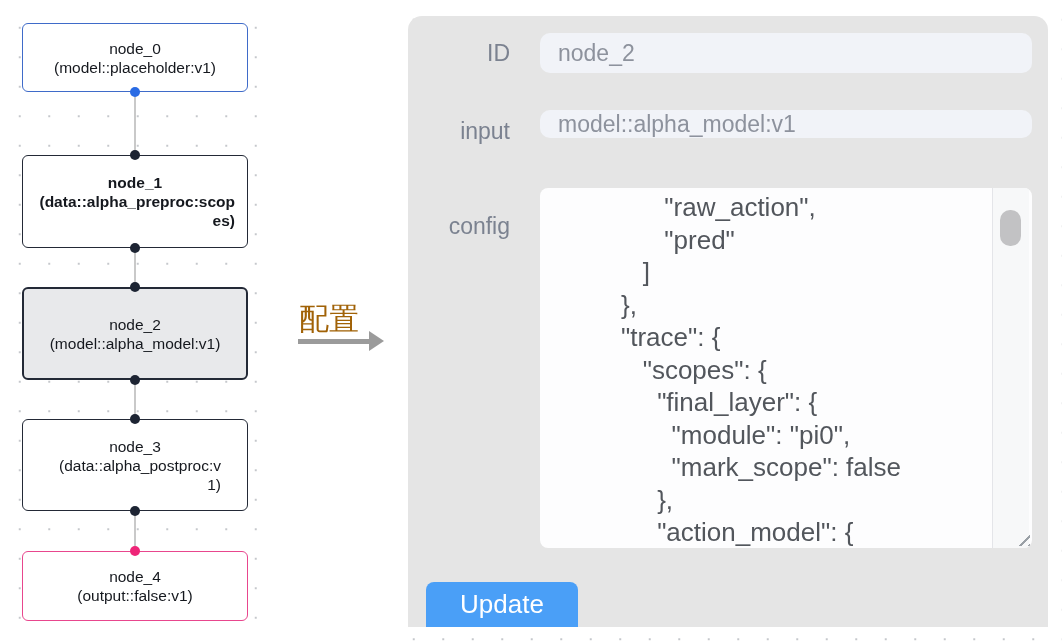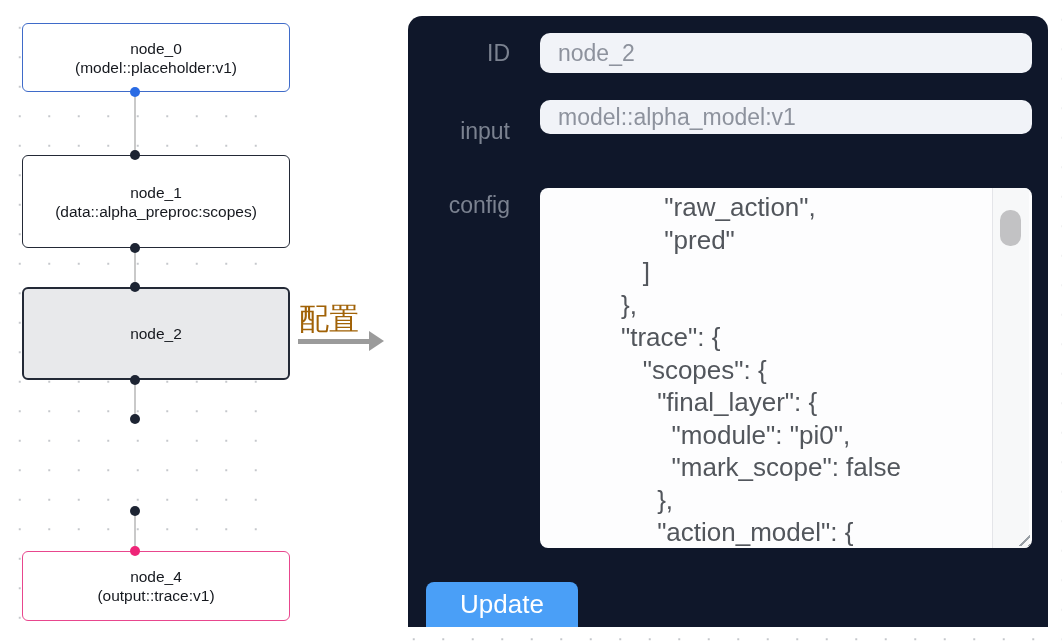--- a/index.html
+++ b/index.html
@@ -9,29 +9,29 @@
   }
   
   .dotgrid{position:absolute;top:0;height:643px;
     background-image:radial-gradient(circle,#c5c7cc 1.2px,rgba(0,0,0,0) 1.4px);
     background-size:29.5px 29.5px;}
   .dots-left{left:0;width:284px;background-position:5px 13px;}
   .dots-right{left:392px;width:670px;background-position:7px 5px;}
 
   
   .node{
-    position:absolute;left:22px;width:268px;box-sizing:border-box;
+    position:absolute;left:22px;width:226px;box-sizing:border-box;
     background:#ffffff;border:1.5px solid #232936;border-radius:6px;
     display:flex;flex-direction:column;align-items:center;justify-content:center;
-    text-align:left;color:#15181e;font-size:15.5px;line-height:19px;
+    text-align:right;color:#15181e;font-size:15.5px;line-height:19px;
   }
   .node .tname{display:block;}
   .node .ttype{display:block;word-break:break-all;}
   .n0{top:23px;height:69px;border-color:#3f6bc9;padding:0 10px;}
-  .n1{top:155px;height:93px;padding:0 26px;}
+  .n1{top:155px;height:93px;padding:0 12px;font-weight:bold;}
   .n2{top:287px;height:93px;background:#e8e9eb;border-width:2.5px;padding:0 24px;}
   .n3{top:419px;height:92px;padding:0 26px;}
   .n4{top:551px;height:70px;border-color:#e8468d;padding:0 10px;}
 
   .edge{position:absolute;left:134px;width:2px;background:#c9c9c9;}
   .e0{top:92px;height:63px;}
   .e1{top:248px;height:39px;}
   .e2{top:380px;height:39px;}
   .e3{top:511px;height:40px;}
   .port{position:absolute;width:10px;height:10px;border-radius:50%;background:#1d2433;left:130px;}
@@ -39,30 +39,30 @@
   .port.pink{background:#ee2578;}
 
   
   .transfer-label{position:absolute;left:299px;top:299px;font-size:30px;color:#a16207;}
   .arrow-shaft{position:absolute;left:298px;top:339px;width:72px;height:5px;background:#9b9b9b;}
   .arrow-head{position:absolute;left:369px;top:331px;width:0;height:0;
     border-left:15px solid #9b9b9b;border-top:10.5px solid transparent;border-bottom:10.5px solid transparent;}
 
   
   .panel{position:absolute;left:408px;top:16px;width:640px;height:611px;
-    background:#0f172a;border-radius:14px 14px 0 0;}
+    background:#e5e5e5;border-radius:14px 14px 0 0;}
   .flabel{position:absolute;left:20px;width:82px;text-align:right;color:#7b8290;font-size:23px;}
   .lab-id{top:17px;height:40px;line-height:40px;}
   .lab-type{top:94px;height:42px;line-height:42px;}
-  .lab-config{top:175px;height:28px;line-height:28px;}
+  .lab-config{top:196px;height:28px;line-height:28px;}
   .pinput{position:absolute;left:132px;width:492px;box-sizing:border-box;
     background:#f1f3f8;border:none;outline:none;border-radius:10px;
     color:#8d929d;font-size:23px;padding:0 0 0 18px;font-family:"Liberation Sans",sans-serif;}
   .in-id{top:17px;height:40px;}
-  .in-type{top:84px;height:34px;}
+  .in-type{top:94px;height:28px;}
   .configbox{position:absolute;left:132px;top:172px;width:492px;height:360px;
     background:#fdfdfe;border-radius:8px;overflow:hidden;}
   .configbox pre{margin:0;padding:3px 0 0 16px;font-family:"Liberation Sans",sans-serif;
     font-size:26px;line-height:32.5px;color:#52565c;white-space:pre;}
   .sb-track{position:absolute;right:3px;top:0;width:36px;height:360px;
     background:#f7f8f9;border-left:1px solid #e4e5e9;}
   .sb-thumb{position:absolute;left:7px;top:22px;width:21px;height:36px;border-radius:10px;background:#c2c2c4;}
   .resize-grip{position:absolute;right:2px;bottom:2px;width:17px;height:17px;
     background:repeating-linear-gradient(135deg,rgba(0,0,0,0) 0 4px,#9aa0a6 4px 6px);
     clip-path:polygon(100% 0,100% 100%,0 100%);}
@@ -86,24 +86,29 @@
   <div class="node n0">
     <span class="tname">node_0</span>
     <span class="ttype">(model::placeholder:v1)</span>
   </div>
   <div class="node n1">
     <span class="tname">node_1</span>
     <span class="ttype">(data::alpha_preproc:scopes)</span>
   </div>
   <div class="node n2">
     <span class="tname">node_2</span>
+    <span class="ttype">(model::alpha_model:v1)</span>
+  </div>
+  <div class="node n3">
+    <span class="tname">node_3</span>
+    <span class="ttype">(data::alpha_postproc:v1)</span>
   </div>
   <div class="node n4">
     <span class="tname">node_4</span>
-    <span class="ttype">(output::trace:v1)</span>
+    <span class="ttype">(output::false:v1)</span>
   </div>
 
   <div class="port blue" style="top:87px;"></div>
   <div class="port" style="top:150px;"></div>
   <div class="port" style="top:243px;"></div>
   <div class="port" style="top:282px;"></div>
   <div class="port" style="top:375px;"></div>
   <div class="port" style="top:414px;"></div>
   <div class="port" style="top:506px;"></div>
   <div class="port pink" style="top:546px;"></div>

